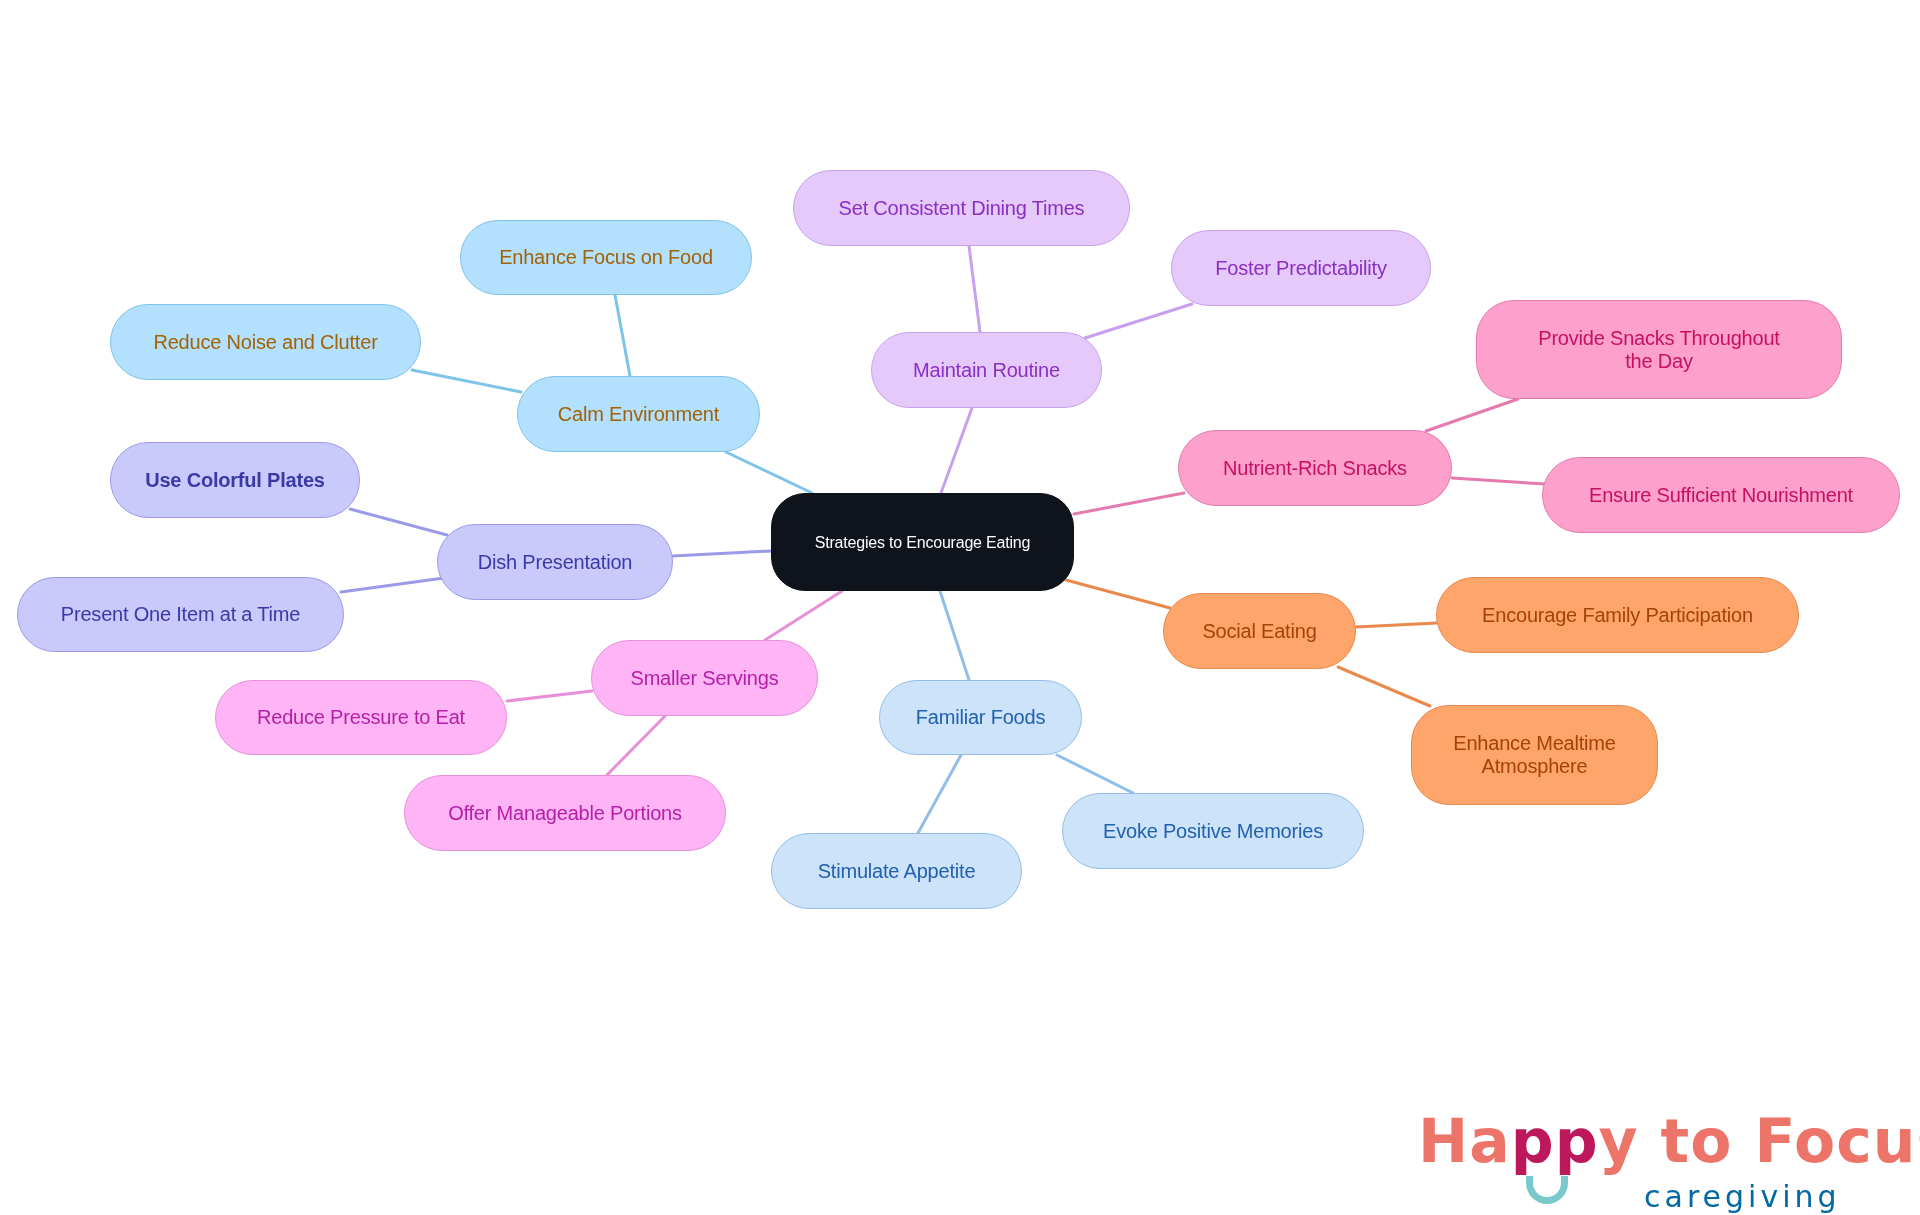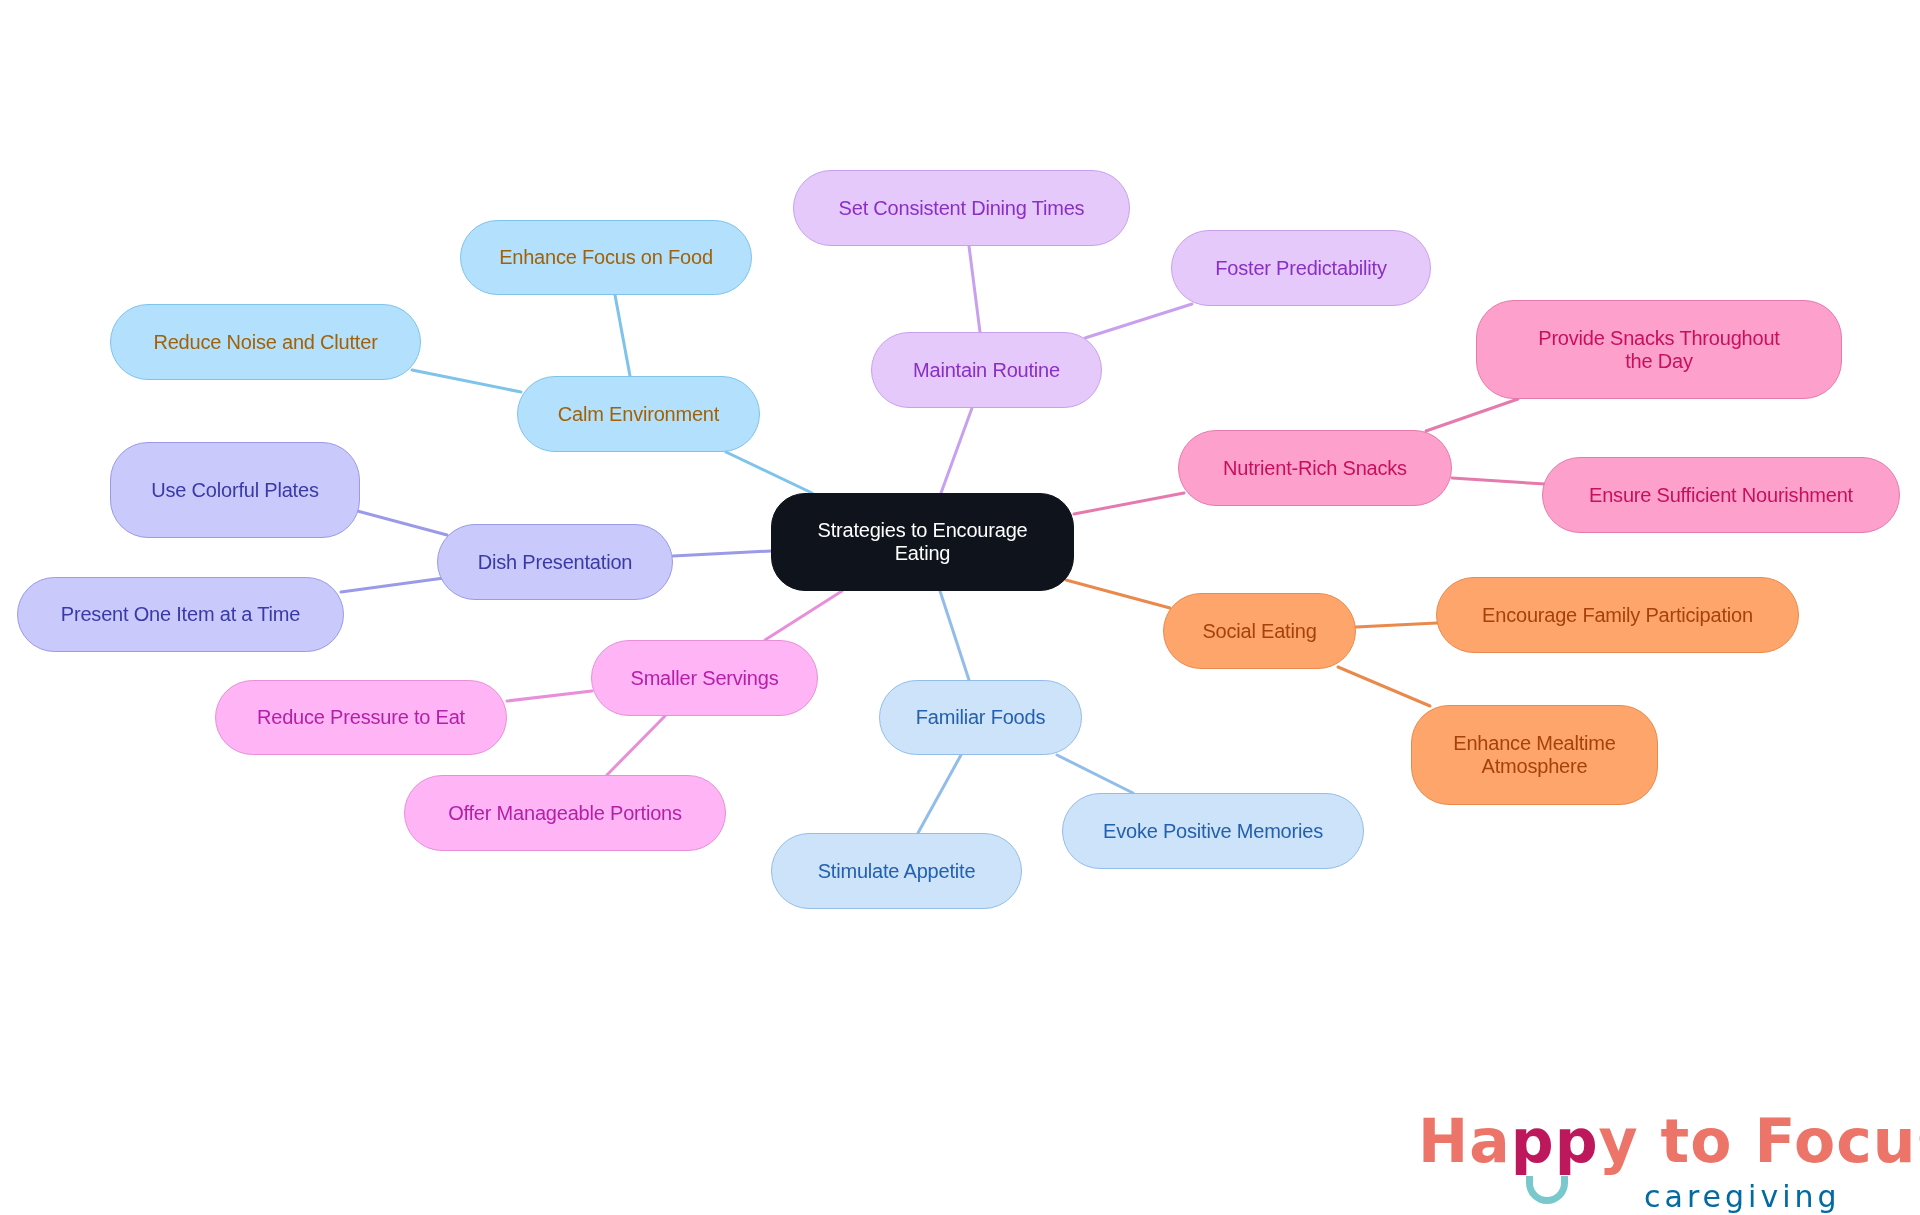--- a/index.html
+++ b/index.html
@@ -1,19 +1,19 @@
 <!DOCTYPE html>
 <html><head>
 <meta charset="utf-8">
 <style>
   html,body{margin:0;padding:0;background:#ffffff;}
   body{width:1920px;height:1215px;position:relative;overflow:hidden;font-family:"Liberation Sans","DejaVu Sans",sans-serif;}
   #edges{position:absolute;left:0;top:0;width:1920px;height:1215px;}
   .node{position:absolute;box-sizing:border-box;display:flex;align-items:center;justify-content:center;text-align:center;border-radius:38px;border:1.5px solid;font-size:20px;line-height:23px;padding:4px 20px;cursor:pointer;letter-spacing:-0.2px;}
-  .root{background:#0e131c;color:#ffffff;border-color:#0e131c;font-size:20px;border-radius:34px;}
+  .root{background:#0e131c;color:#ffffff;border-color:#0e131c;font-size:16px;border-radius:34px;}
   .c-calm{background:#b3e0fd;border-color:#7ec3ea;color:#a16207;}
   .c-dish{background:#c9c9fb;border-color:#9a9ae8;color:#3a3aa6;}
   .c-small{background:#feb4f5;border-color:#e88fda;color:#b51fa8;}
   .c-fam{background:#cde3fa;border-color:#93bde9;color:#2260b0;}
   .c-rout{background:#e6c9fb;border-color:#c8a0ee;color:#8a2fc4;}
   .c-snack{background:#fda1cc;border-color:#e57aae;color:#c6105e;}
   .c-soc{background:#fda56a;border-color:#e98a4c;color:#a5420b;}
   #logo{position:absolute;left:1418px;top:1106px;width:460px;height:100px;}
   .logo-main{position:absolute;left:0;top:0;font-family:"DejaVu Sans","Liberation Sans",sans-serif;font-weight:bold;font-size:60px;letter-spacing:1px;white-space:nowrap;line-height:70px;}
   .logo-main .coral{color:#ec7468;}
@@ -68,21 +68,21 @@
 <div class="node c-calm" style="left:460px;top:220px;width:292px;height:75px;">
   <span>Enhance Focus on Food</span>
 </div>
 <div class="node c-calm" style="left:110px;top:304px;width:311px;height:76px;">
   <span>Reduce Noise and Clutter</span>
 </div>
 
 <div class="node c-dish" style="left:437px;top:524px;width:236px;height:76px;">
   <span>Dish Presentation</span>
 </div>
-<div class="node c-dish" style="left:110px;top:442px;width:250px;height:96px;">
+<div class="node c-dish" style="left:110px;top:442px;width:250px;height:76px;font-weight:bold;">
   <span>Use Colorful Plates</span>
 </div>
 <div class="node c-dish" style="left:17px;top:577px;width:327px;height:75px;">
   <span>Present One Item at a Time</span>
 </div>
 
 <div class="node c-small" style="left:591px;top:640px;width:227px;height:76px;">
   <span>Smaller Servings</span>
 </div>
 <div class="node c-small" style="left:215px;top:680px;width:292px;height:75px;">

